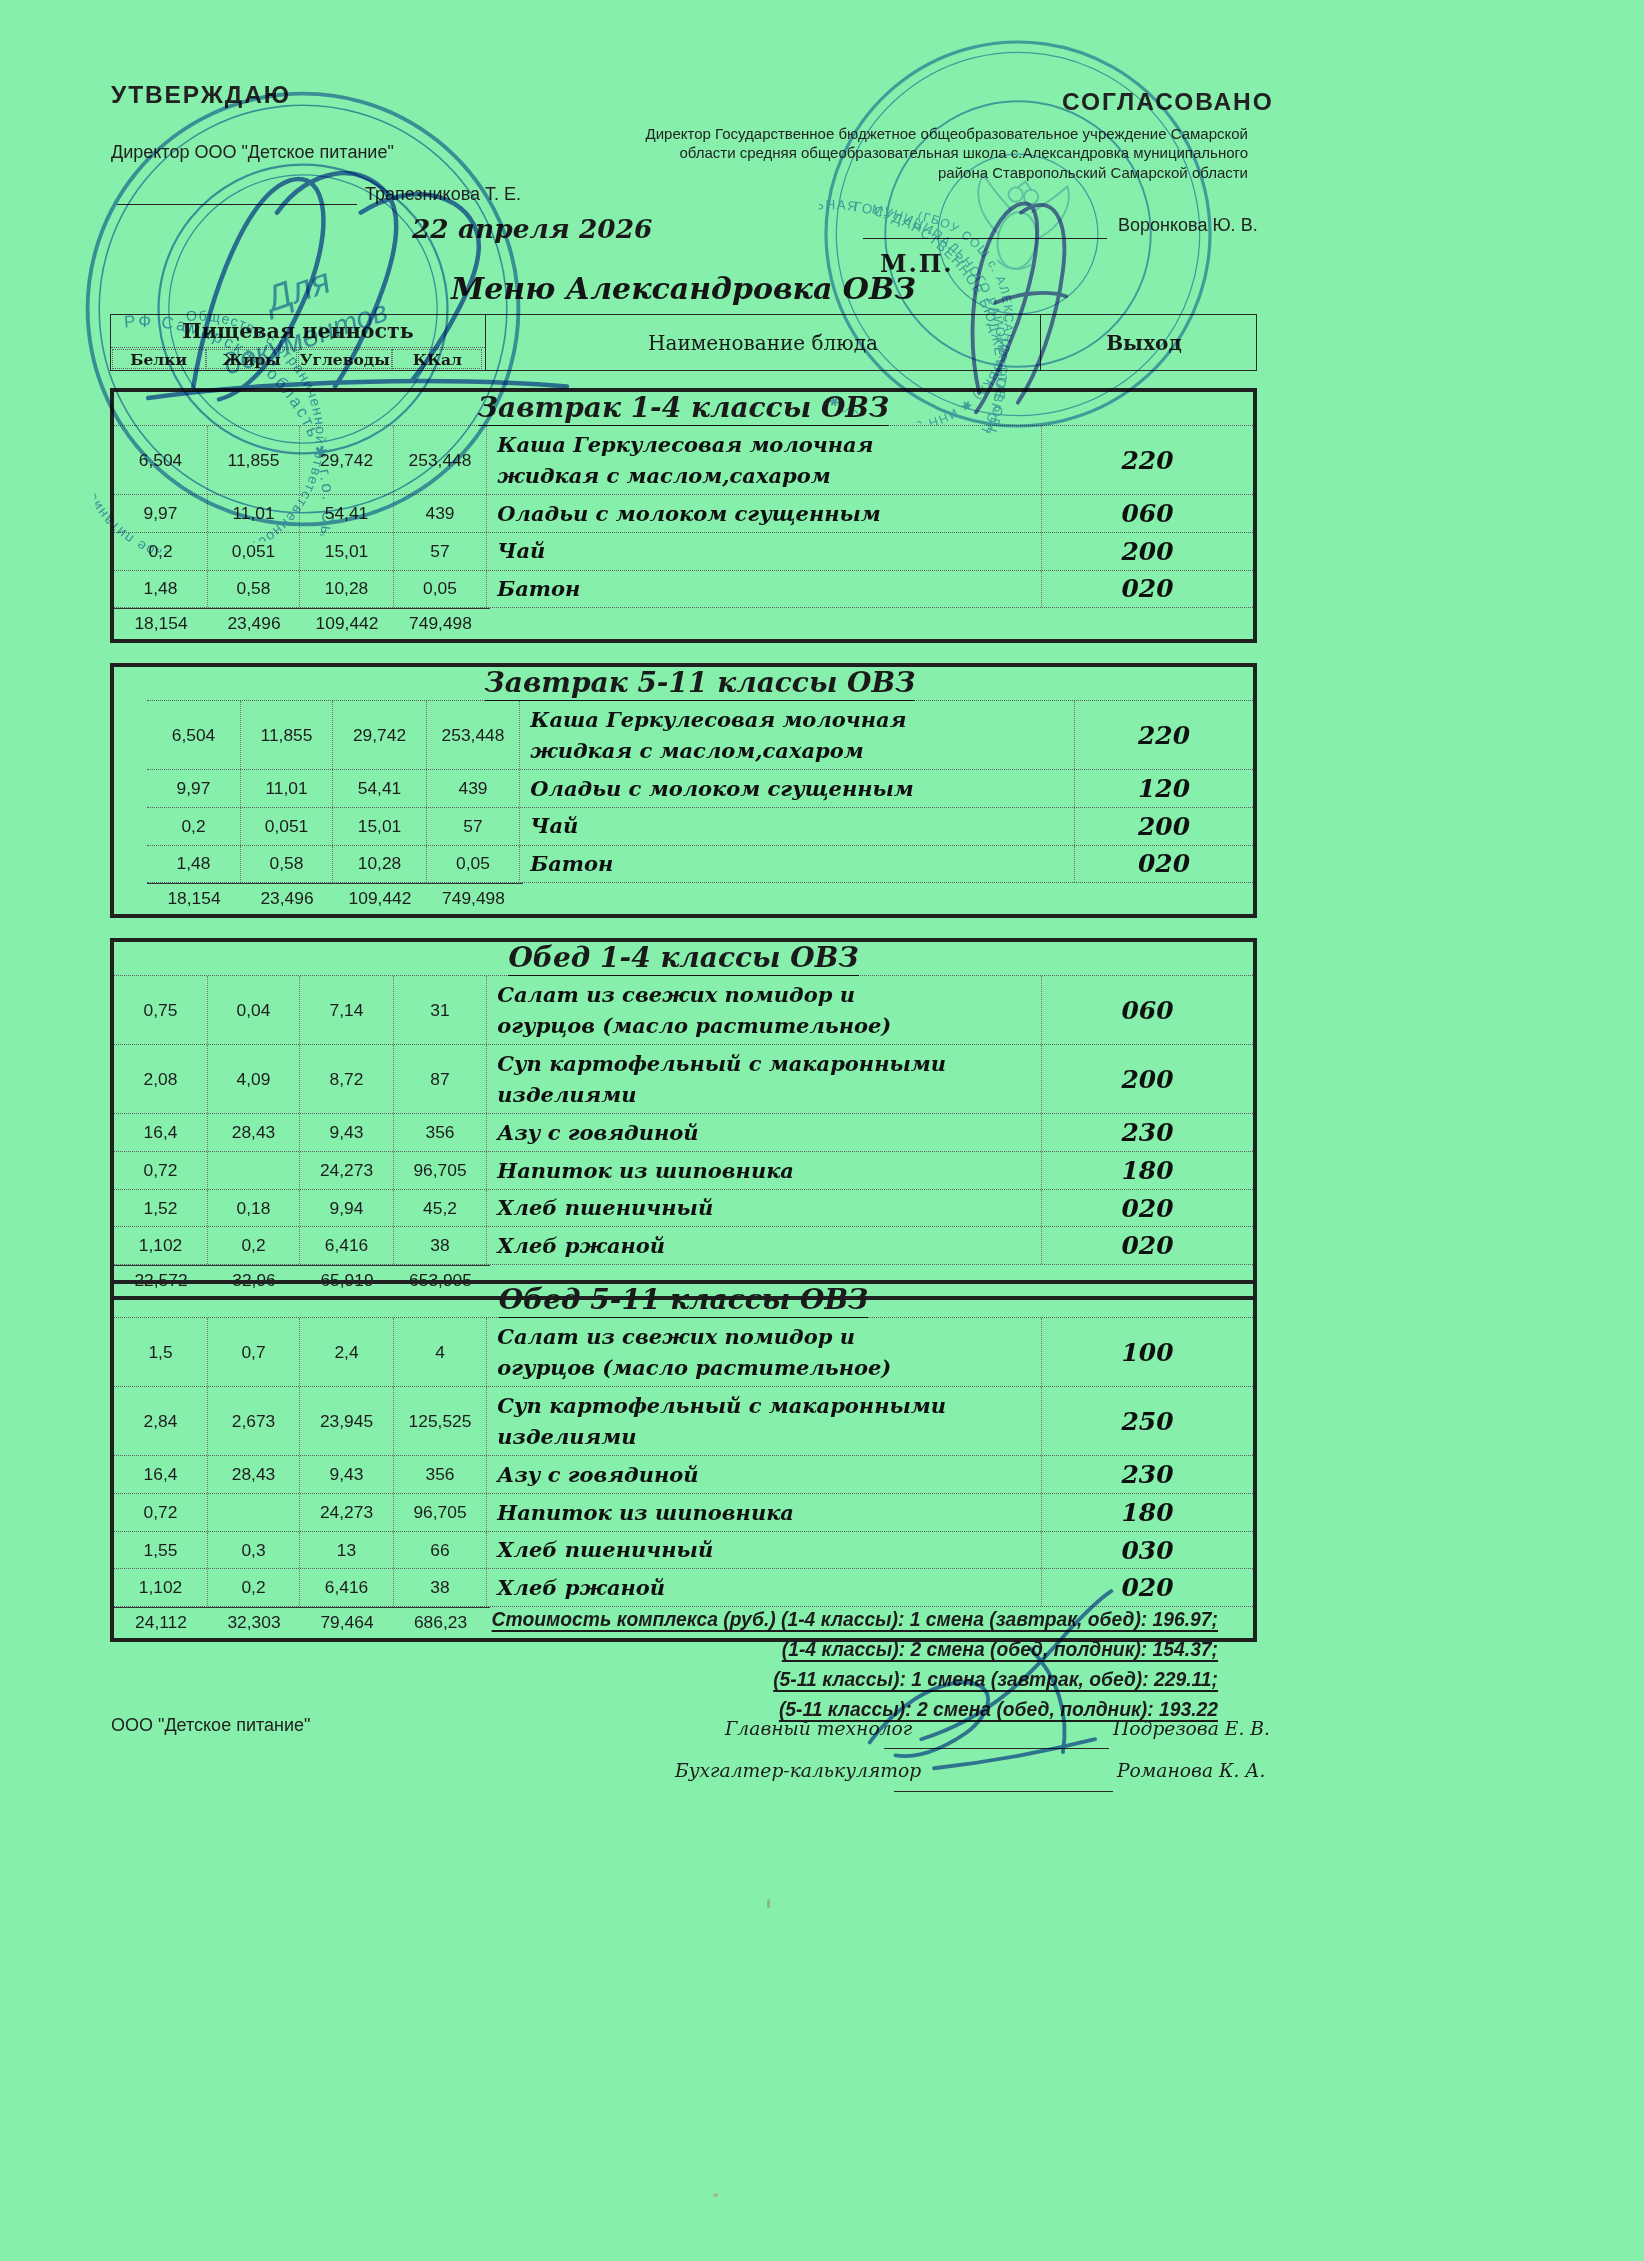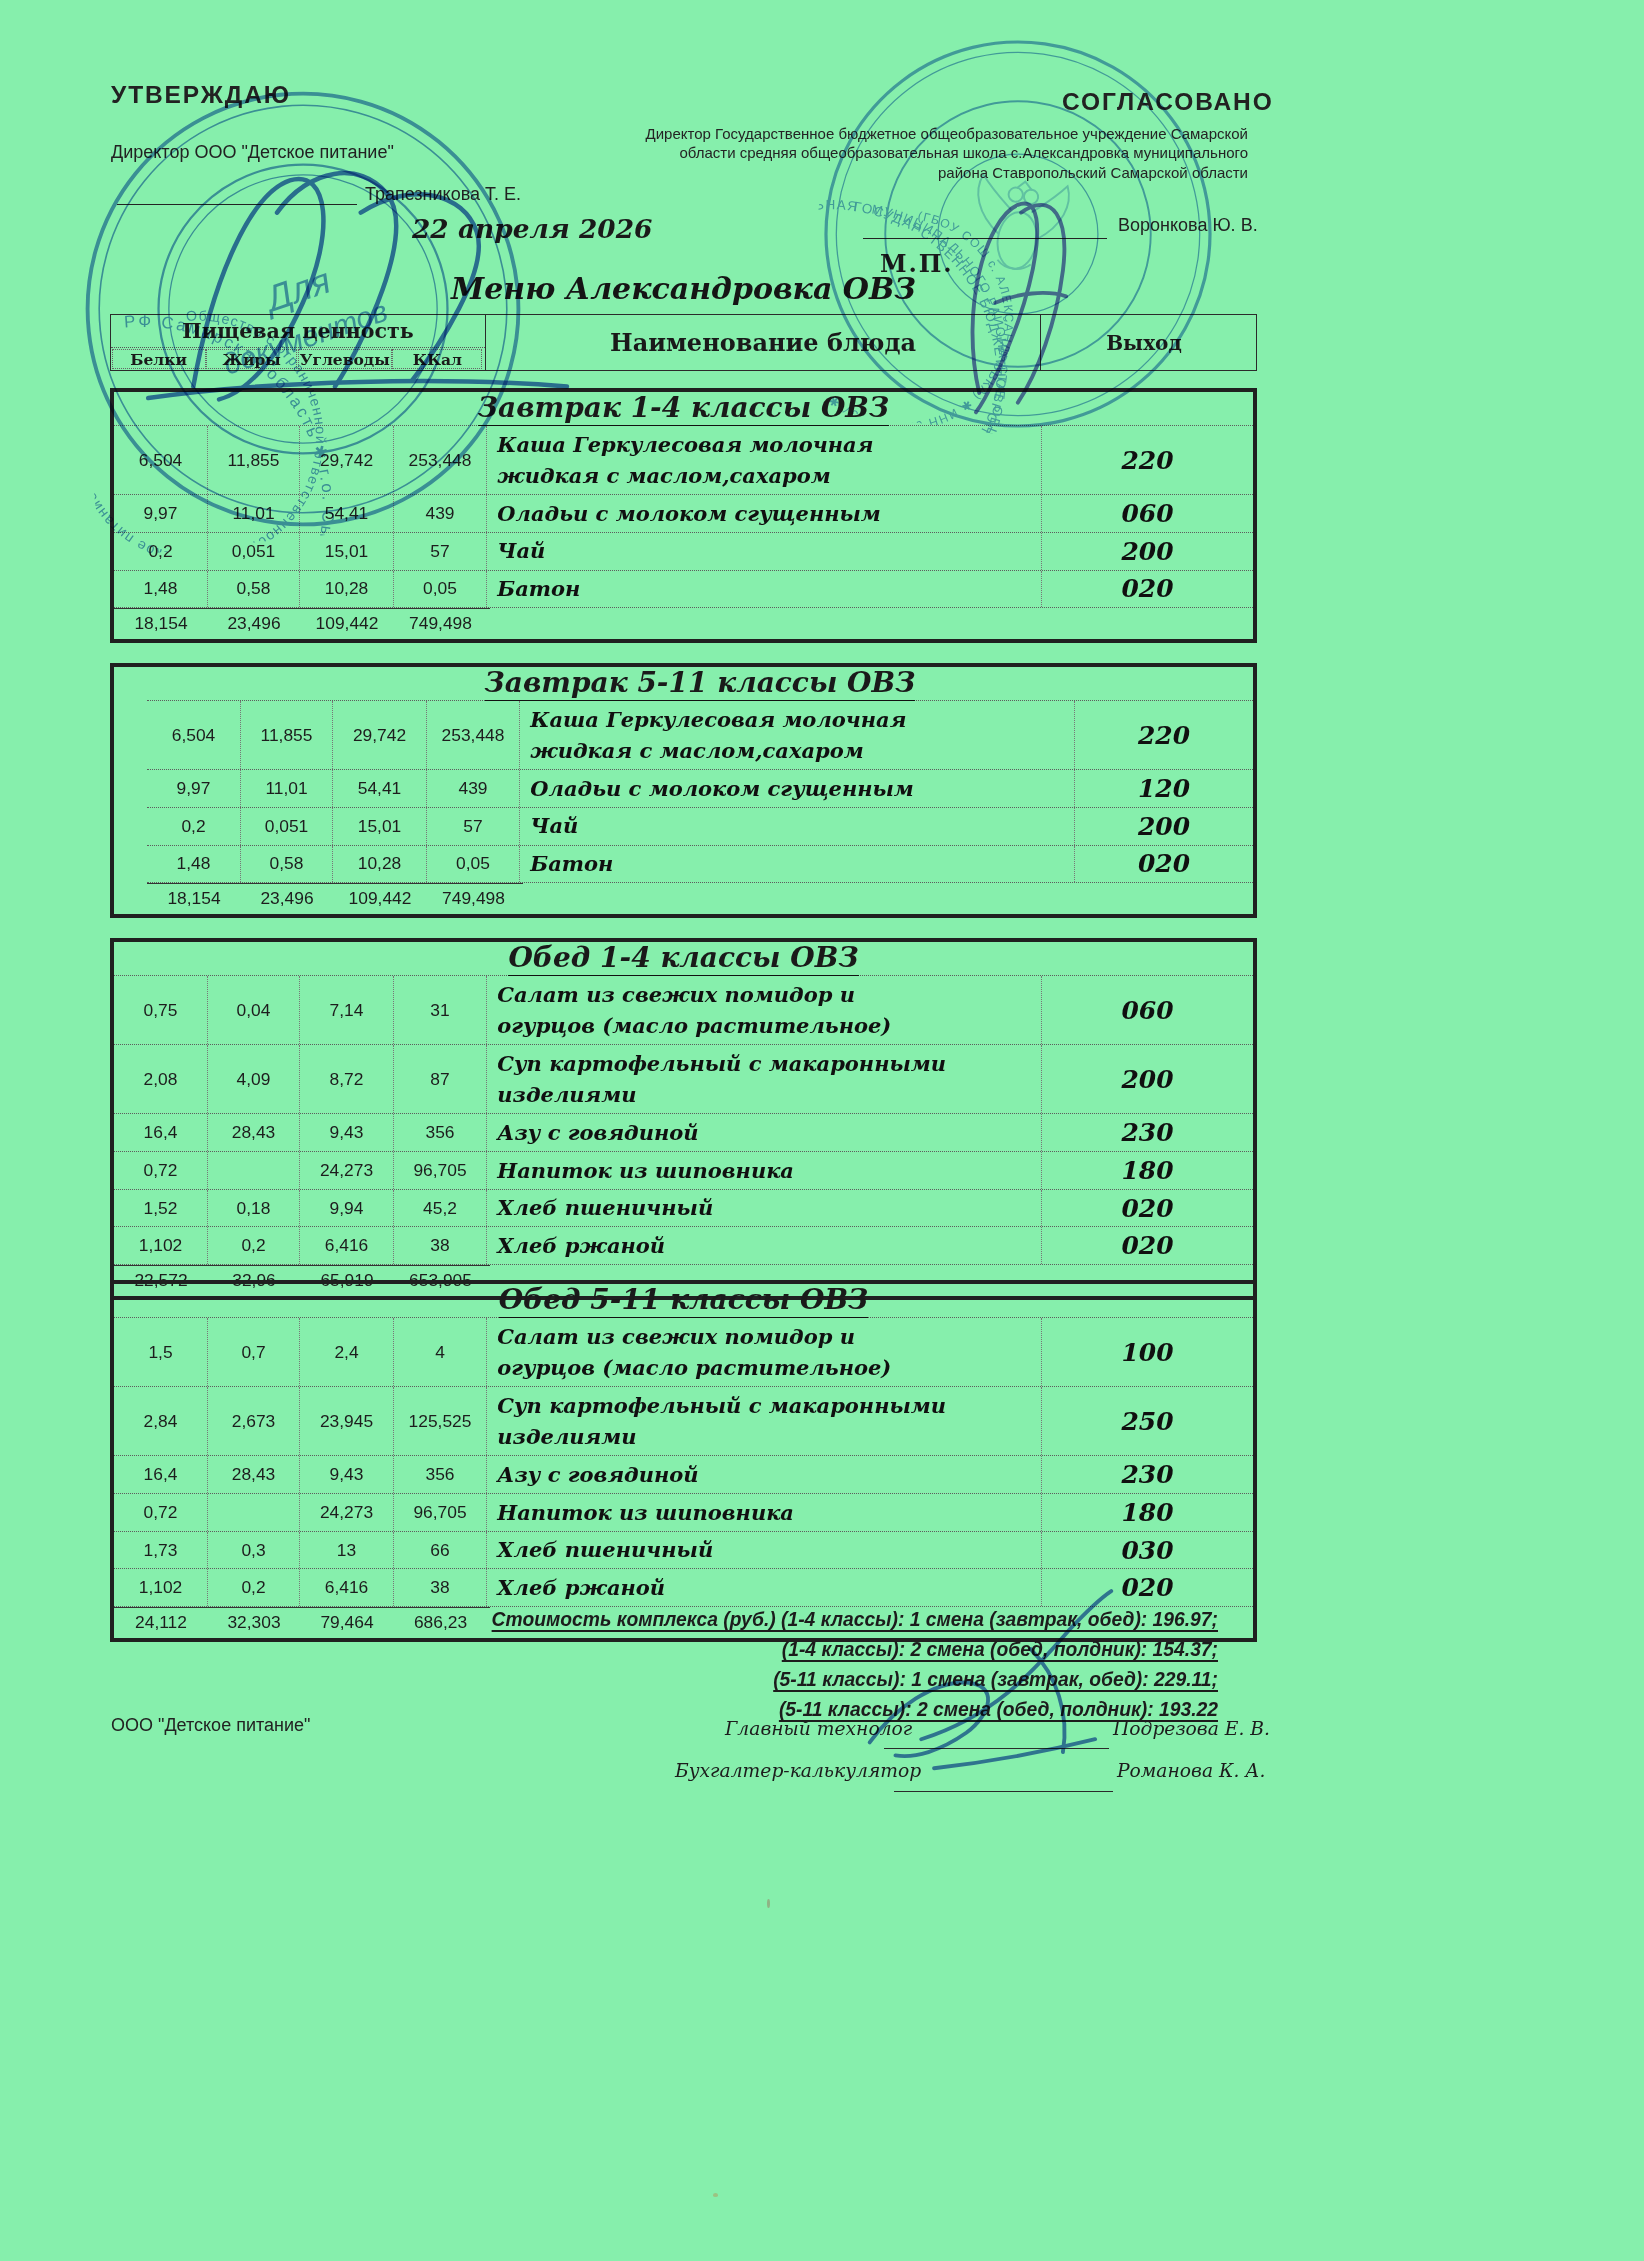--- a/index.html
+++ b/index.html
@@ -21,21 +21,21 @@
   .head-table{width:1147px;border:1.9px solid #2b2b2b;display:flex;box-sizing:border-box;background:transparent;}
   .ht-left{width:374px;display:flex;flex-direction:column;}
   .ht-nutrition{height:32px;display:flex;align-items:center;justify-content:center;
                 font-family:"DejaVu Serif",serif;font-weight:bold;font-size:20.6px;
                 border-bottom:1.3px dotted #555;}
   .ht-subrow{height:22px;display:flex;}
   .ht-subcell{display:flex;align-items:center;justify-content:center;
               font-family:"DejaVu Serif",serif;font-weight:bold;font-size:15.5px;
               border:1.3px dotted #666;box-sizing:border-box;margin:0.6px 0 0.6px 0.6px;}
   .ht-dish{width:555px;border-left:1.9px solid #2b2b2b;display:flex;align-items:center;justify-content:center;
-           font-family:"DejaVu Serif",serif;font-weight:bold;font-size:24px;box-sizing:border-box;}
+           font-family:"DejaVu Serif",serif;font-weight:normal;font-size:20px;box-sizing:border-box;}
   .ht-out{width:207px;border-left:1.9px solid #2b2b2b;display:flex;align-items:center;justify-content:center;
           font-family:"DejaVu Serif",serif;font-weight:bold;font-size:20px;box-sizing:border-box;}
   
   .menu-table{left:110px;width:1147px;border:4.5px solid #202020;box-sizing:border-box;position:absolute;background:transparent;}
   .mt-title{height:33px;display:flex;align-items:center;justify-content:center;border-bottom:1.9px dotted #5d5d5d;}
   .mt-title-text{font-family:"DejaVu Serif",serif;font-style:italic;font-weight:bold;font-size:28px;
                  border-bottom:1.9px solid #111;padding-bottom:0.6px;}
   .mt-row{display:flex;border-bottom:1.9px dotted #5d5d5d;align-items:stretch;}
   .mt-row.tall{min-height:64px;}
   .mt-row.short{min-height:33px;}
@@ -314,21 +314,21 @@
       <div class="cc c1">0,72</div>
       <div class="cc c2"></div>
       <div class="cc c3">24,273</div>
       <div class="cc c4">96,705</div>
       <div class="cd">
           <span>Напиток из шиповника</span>
         </div>
       <div class="co">180</div>
     </div>
     <div class="mt-row short">
-      <div class="cc c1">1,73</div>
+      <div class="cc c1">1,55</div>
       <div class="cc c2">0,3</div>
       <div class="cc c3">13</div>
       <div class="cc c4">66</div>
       <div class="cd">
           <span>Хлеб пшеничный</span>
         </div>
       <div class="co">030</div>
     </div>
     <div class="mt-row short">
       <div class="cc c1">1,102</div>

